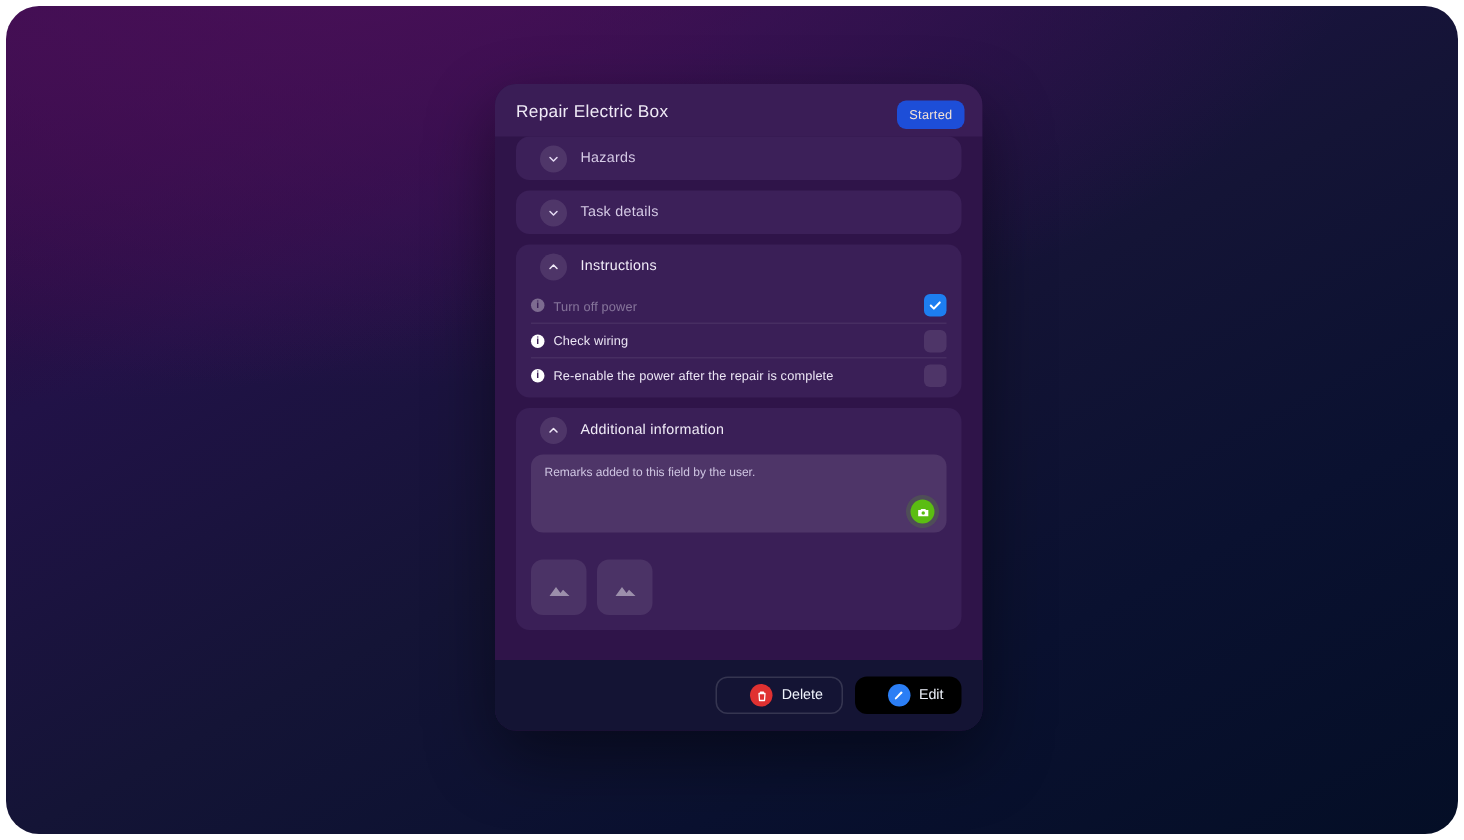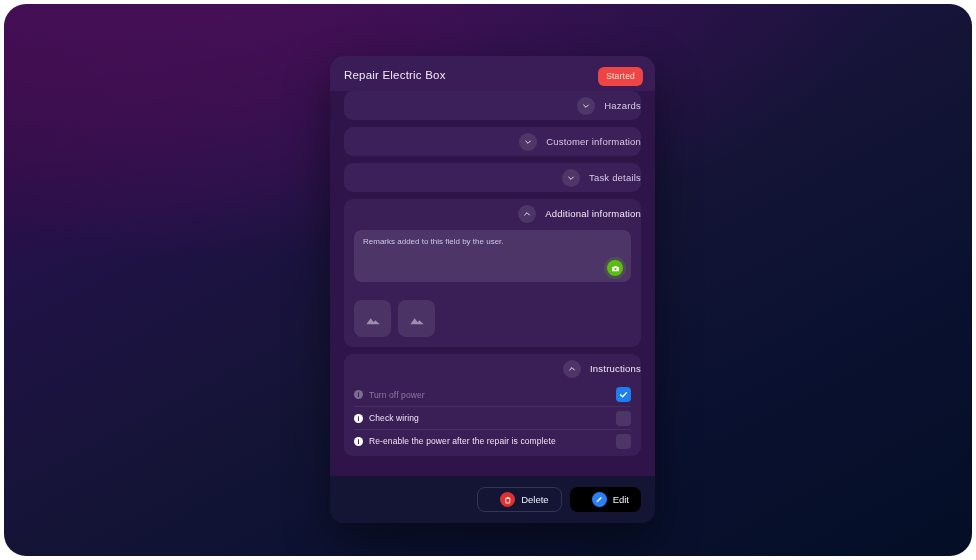--- a/index.html
+++ b/index.html
@@ -54,21 +54,21 @@
     color: #efeaf6;
     letter-spacing: .2px;
   }
 
   .status-badge {
     position: absolute;
     right: 12px;
     top: 11px;
     padding: 4px 8px 5px;
     border-radius: 6px;
-    background: #ef4444;
+    background: #1d4ed8;
     color: #f6e4d6;
     font-size: 8.5px;
     letter-spacing: .2px;
   }
 
   
   .timer-wrap {
     margin: 0 14px 11px;
     height: 34px;
     border: 1px solid #d08a2e;
@@ -108,23 +108,22 @@
     border-radius: 9px;
     margin-bottom: 7px;
     overflow: hidden;
   }
   .section.expanded { background: #3a1f57; }
 
   .sec-head {
     height: 29px;
     display: flex;
     align-items: center;
-    padding: 0 0;
+    padding: 0 16px;
     gap: 9px;
-    justify-content: flex-end;
   }
   .chev {
     width: 18px; height: 18px;
     border-radius: 50%;
     background: rgba(255,255,255,.10);
     display: flex; align-items: center; justify-content: center;
     flex: none;
   }
   .chev svg { width: 8px; height: 8px; }
   .sec-label { font-size: 9.5px; color: #d6cbe6; letter-spacing: .2px; }
@@ -246,39 +245,66 @@
         <div class="sec-head">
           <span class="chev">
             <svg viewBox="0 0 24 24">
                 <path d="M5 9l7 7 7-7" fill="none" stroke="#e4daf2" stroke-width="3" stroke-linecap="round" stroke-linejoin="round"></path>
               </svg>
           </span>
           <span class="sec-label">Hazards</span>
         </div>
       </div>
 
+
       <div class="section">
         <div class="sec-head">
           <span class="chev">
             <svg viewBox="0 0 24 24">
                 <path d="M5 9l7 7 7-7" fill="none" stroke="#e4daf2" stroke-width="3" stroke-linecap="round" stroke-linejoin="round"></path>
               </svg>
           </span>
-          <span class="sec-label">Customer information</span>
-        </div>
-      </div>
-
-      <div class="section">
+          <span class="sec-label">Task details</span>
+        </div>
+      </div>
+
+      <div class="section expanded">
         <div class="sec-head">
           <span class="chev">
             <svg viewBox="0 0 24 24">
-                <path d="M5 9l7 7 7-7" fill="none" stroke="#e4daf2" stroke-width="3" stroke-linecap="round" stroke-linejoin="round"></path>
+                <path d="M5 15l7-7 7 7" fill="none" stroke="#f0e9f8" stroke-width="3" stroke-linecap="round" stroke-linejoin="round"></path>
               </svg>
           </span>
-          <span class="sec-label">Task details</span>
+          <span class="sec-label">Instructions</span>
+        </div>
+
+        <div class="instr-list">
+
+          <div class="instr-row done">
+            <span class="info-icon">i</span>
+            <span class="instr-text">Turn off power</span>
+            <span class="cbox checked">
+              <svg viewBox="0 0 24 24">
+                <path d="M4 12.5l5.5 5.5L20 7" fill="none" stroke="#fff" stroke-width="3.6" stroke-linecap="round" stroke-linejoin="round"></path>
+              </svg>
+            </span>
+          </div>
+
+          <div class="instr-row">
+            <span class="info-icon">i</span>
+            <span class="instr-text">Check wiring</span>
+            <span class="cbox"></span>
+          </div>
+
+          <div class="instr-row">
+            <span class="info-icon">i</span>
+            <span class="instr-text">Re-enable the power after the repair is complete</span>
+            <span class="cbox"></span>
+          </div>
+
         </div>
       </div>
 
       <div class="section expanded">
         <div class="sec-head">
           <span class="chev">
             <svg viewBox="0 0 24 24">
                 <path d="M5 15l7-7 7 7" fill="none" stroke="#f0e9f8" stroke-width="3" stroke-linecap="round" stroke-linejoin="round"></path>
               </svg>
           </span>
@@ -301,57 +327,20 @@
           <div class="thumb">
             <svg viewBox="0 0 24 20">
               <path d="M2 18l6.5-9 4.5 6 2.5-3.2L22 18z" fill="rgba(255,255,255,.45)"></path>
             </svg>
           </div>
           <div class="thumb">
             <svg viewBox="0 0 24 20">
               <path d="M2 18l6.5-9 4.5 6 2.5-3.2L22 18z" fill="rgba(255,255,255,.45)"></path>
             </svg>
           </div>
-        </div>
-      </div>
-
-      <div class="section expanded">
-        <div class="sec-head">
-          <span class="chev">
-            <svg viewBox="0 0 24 24">
-                <path d="M5 15l7-7 7 7" fill="none" stroke="#f0e9f8" stroke-width="3" stroke-linecap="round" stroke-linejoin="round"></path>
-              </svg>
-          </span>
-          <span class="sec-label">Instructions</span>
-        </div>
-
-        <div class="instr-list">
-
-          <div class="instr-row done">
-            <span class="info-icon">i</span>
-            <span class="instr-text">Turn off power</span>
-            <span class="cbox checked">
-              <svg viewBox="0 0 24 24">
-                <path d="M4 12.5l5.5 5.5L20 7" fill="none" stroke="#fff" stroke-width="3.6" stroke-linecap="round" stroke-linejoin="round"></path>
-              </svg>
-            </span>
-          </div>
-
-          <div class="instr-row">
-            <span class="info-icon">i</span>
-            <span class="instr-text">Check wiring</span>
-            <span class="cbox"></span>
-          </div>
-
-          <div class="instr-row">
-            <span class="info-icon">i</span>
-            <span class="instr-text">Re-enable the power after the repair is complete</span>
-            <span class="cbox"></span>
-          </div>
-
         </div>
       </div>
 
     </div>
 
     <div class="card-foot">
       <div class="fbtn delete">
         <span class="fico trash">
           <svg viewBox="0 0 24 24">
             <path d="M6 7h12l-1 14H7zM9 7V4.5h6V7" fill="none" stroke="#fff" stroke-width="2.6" stroke-linecap="round" stroke-linejoin="round"></path>

